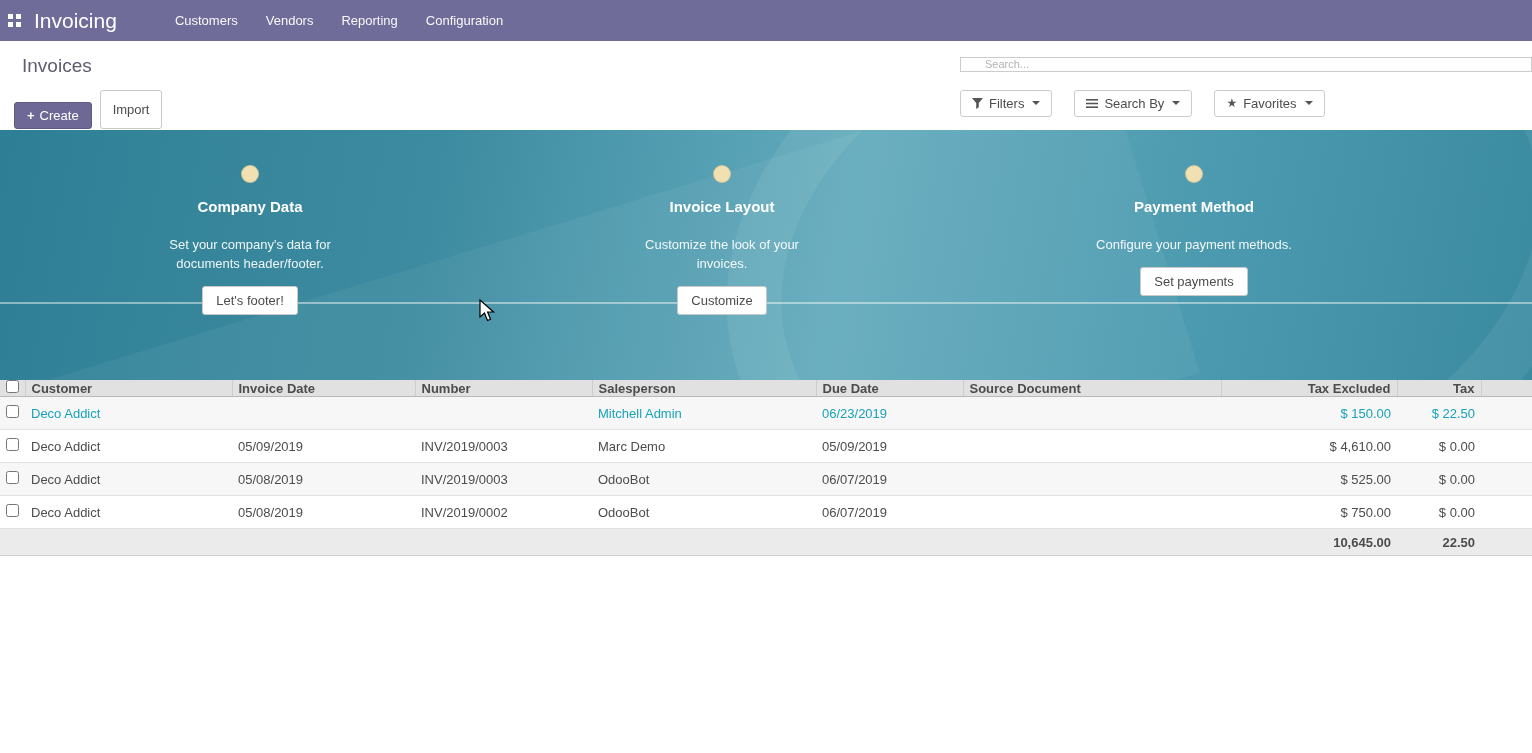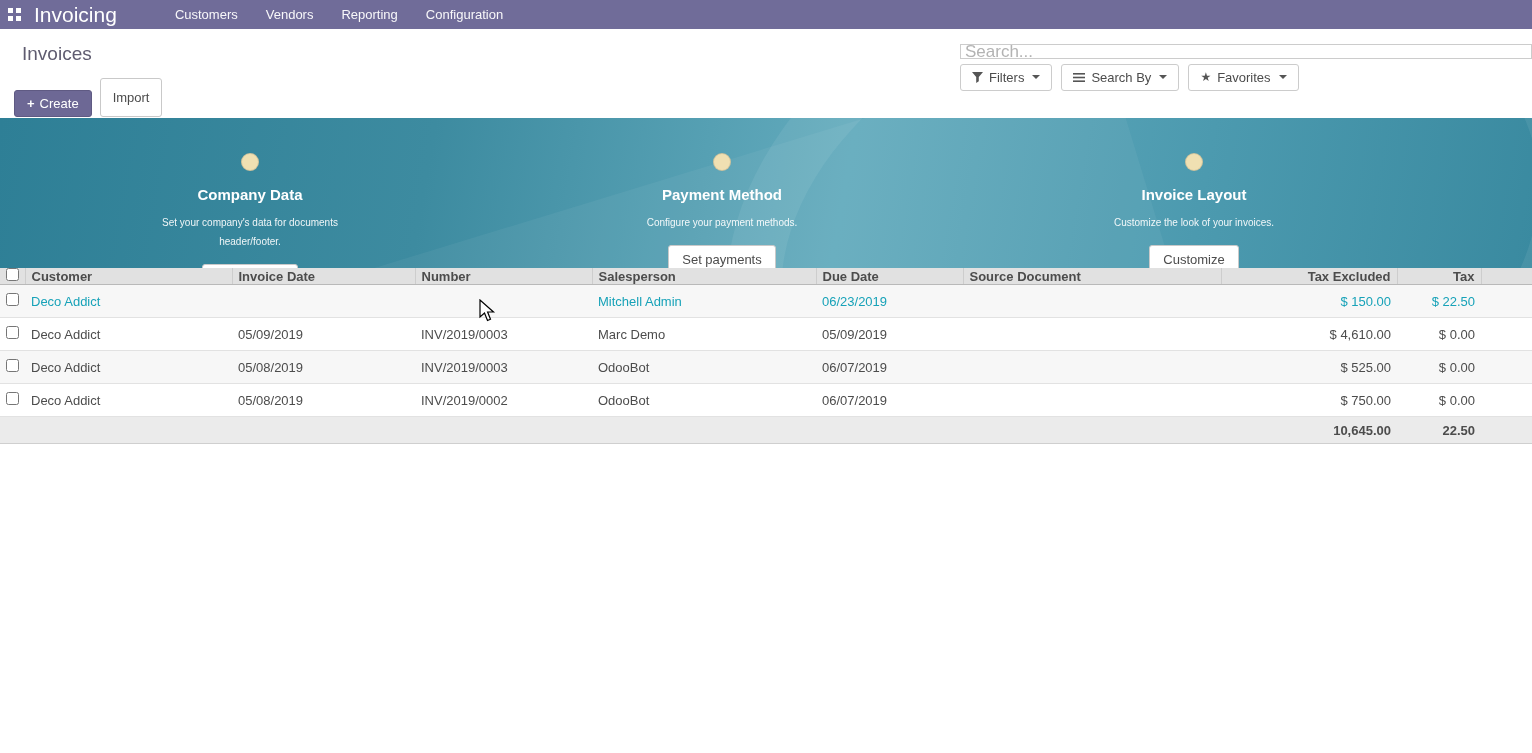--- a/index.html
+++ b/index.html
@@ -1,58 +1,58 @@
 <!DOCTYPE html>
 <html style="--navbar-bg: #706c99; --primary: #6d6895; --info-teal: #17a2b8; --banner-teal: #4696ab; --step-dot: #f0e0b2;"><head>
 <meta charset="utf-8">
 <style>
   * { margin:0; padding:0; box-sizing:border-box; }
   html,body { width:1532px; height:753px; overflow:hidden; background:#fff;
     font-family:"Liberation Sans", sans-serif; font-size:13px; color:#4c4c4c; position:relative; }
 
   
-  .navbar { height:29px; background:var(--navbar-bg,#706c99); display:flex; align-items:center; }
+  .navbar { height:41px; background:var(--navbar-bg,#706c99); display:flex; align-items:center; }
   .apps-icon { padding:0 12px 0 8px; display:flex; align-items:center; cursor:pointer; }
   .brand { color:#fff; font-size:21px; margin-right:44px; cursor:pointer; }
   .nav-menu { display:flex; align-items:center; height:100%; }
   .nav-item { color:rgba(255,255,255,.95); font-size:13px; padding:0 14px; line-height:41px; cursor:pointer; }
 
   
   .control-panel { position:relative; height:89px; background:#fff; }
   .cp-title { position:absolute; left:22px; top:14px; font-size:19px; color:#5f5c70; }
   .cp-buttons { position:absolute; left:14px; top:49px; display:flex; gap:8px; }
   .btn { font-size:13px; border-radius:3px; padding:5px 12px; cursor:pointer; font-family:inherit; }
   .btn-primary { background:var(--primary,#6d6895); border:1px solid #5f5a83; color:#fff;margin-top:12px; }
   .btn-primary .plus { font-weight:bold; margin-right:5px; }
   .btn-secondary { background:#fff; border:1px solid #c9c9c9; color:#4c4c4c; }
   .cp-right { position:absolute; right:0; top:15px; width:572px; }
-  .search-input { width:100%; height:15px; border:1px solid #ccc; padding:0 4px; font-size:17px;
+  .search-input { width:100%; height:15px; border:1px solid #ccc; padding:0 24px; font-size:11px;
     color:#555; font-family:inherit; outline:none; }
   .search-input::placeholder { color:#b3b3b3; }
-  .filter-row { margin-top:4px; display:flex; gap:9px; }
+  .filter-row { margin-top:18px; display:flex; gap:22px; }
   .filter-btn { display:inline-flex; align-items:center; gap:6px; background:#fff;
     border:1px solid #ccc; border-radius:3px; padding:5px 11px; font-size:13px; color:#4c4c4c; cursor:pointer; font-family:inherit;}
   .caret { width:0; height:0; border-left:4px solid transparent; border-right:4px solid transparent;
     border-top:4px solid #555; margin-left:2px; }
   .star { color:#555; font-size:12px; line-height:1; }
 
   
-  .banner { position:relative; height:150px; overflow:hidden;
+  .banner { position:relative; height:250px; overflow:hidden;
     background:linear-gradient(100deg,#2e7f96 0%,#3d8ba0 28%,#63abbd 55%,#4c9aaf 78%,#3a8aa0 100%); }
   .banner-shape1 { position:absolute; width:880px; height:620px; border-radius:50%;
     border:55px solid rgba(255,255,255,.07); top:-190px; left:720px; transform:rotate(-14deg); }
   .banner-shape2 { position:absolute; width:1300px; height:330px; background:rgba(255,255,255,.05);
     transform:rotate(-17deg); top:110px; left:-120px; }
   .timeline-line { position:absolute; left:0; right:0; top:172px; height:2px; background:rgba(255,255,255,.45); }
   .steps { position:relative; display:flex; width:1416px; margin-left:14px; }
   .step { width:472px; display:flex; flex-direction:column; align-items:center; padding-top:35px; text-align:center; }
   .dot { width:18px; height:18px; border-radius:50%; background:var(--step-dot,#f0e0b2);
     border:1px solid rgba(0,0,0,.12); }
   .step-title { margin-top:15px; color:#fff; font-weight:bold; font-size:15px; }
-  .step-desc { margin-top:10px; color:rgba(255,255,255,.92); font-size:10px; line-height:19px; }
+  .step-desc { margin-top:20px; color:rgba(255,255,255,.92); font-size:13px; line-height:19px; }
   .step:nth-child(1) .step-desc, .step:nth-child(2) .step-desc { max-width:190px; }
   .step:nth-child(3) .step-desc { max-width:260px; }
   .step-btn { margin-top:13px; background:#fff; border:1px solid #c9c9c9; border-radius:3px;
     color:#4c4c4c; font-size:13px; padding:6px 13px; cursor:pointer; font-family:inherit; }
 
   
   table.invoices { width:1532px; border-collapse:collapse; table-layout:fixed; font-size:13px; }
   .invoices thead th { background:#e1e1e1; border-bottom:1px solid #b9b9b9; border-left:1px solid #cdcdcd;
     height:14px; text-align:left; padding:0 6px; font-weight:bold; color:#4c4c4c; cursor:pointer; }
   .invoices thead th:first-child { border-left:none; text-align:center; }
@@ -130,29 +130,29 @@
   <div class="timeline-line"></div>
   <div class="steps">
     <div class="step">
       <div class="dot"></div>
       <div class="step-title">Company Data</div>
       <div class="step-desc">Set your company's data for documents header/footer.</div>
       <button class="step-btn">Let's footer!</button>
     </div>
     <div class="step">
       <div class="dot"></div>
+      <div class="step-title">Invoice Layout</div>
+      <div class="step-desc">Customize the look of your invoices.</div>
+      <button class="step-btn">Customize</button>
+    </div>
+    <div class="step">
+      <div class="dot"></div>
       <div class="step-title">Payment Method</div>
       <div class="step-desc">Configure your payment methods.</div>
       <button class="step-btn">Set payments</button>
-    </div>
-    <div class="step">
-      <div class="dot"></div>
-      <div class="step-title">Invoice Layout</div>
-      <div class="step-desc">Customize the look of your invoices.</div>
-      <button class="step-btn">Customize</button>
     </div>
   </div>
 </div>
 
 <table class="invoices">
   <colgroup>
     <col style="width:25px">
       <col style="width:207px">
       <col style="width:183px">
       <col style="width:177px">

